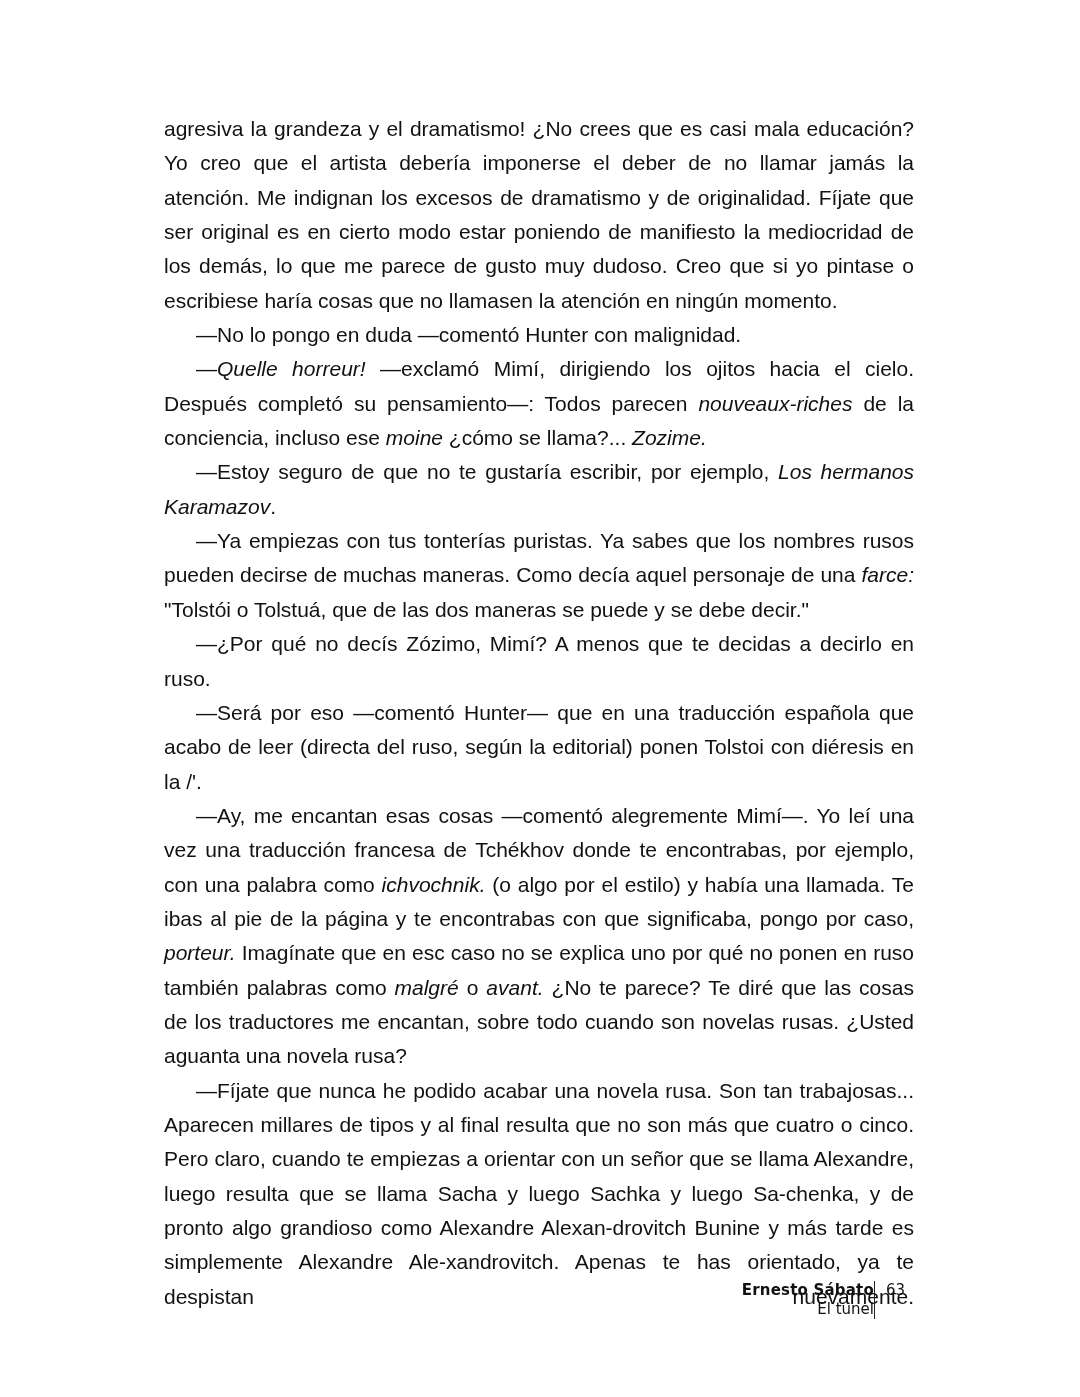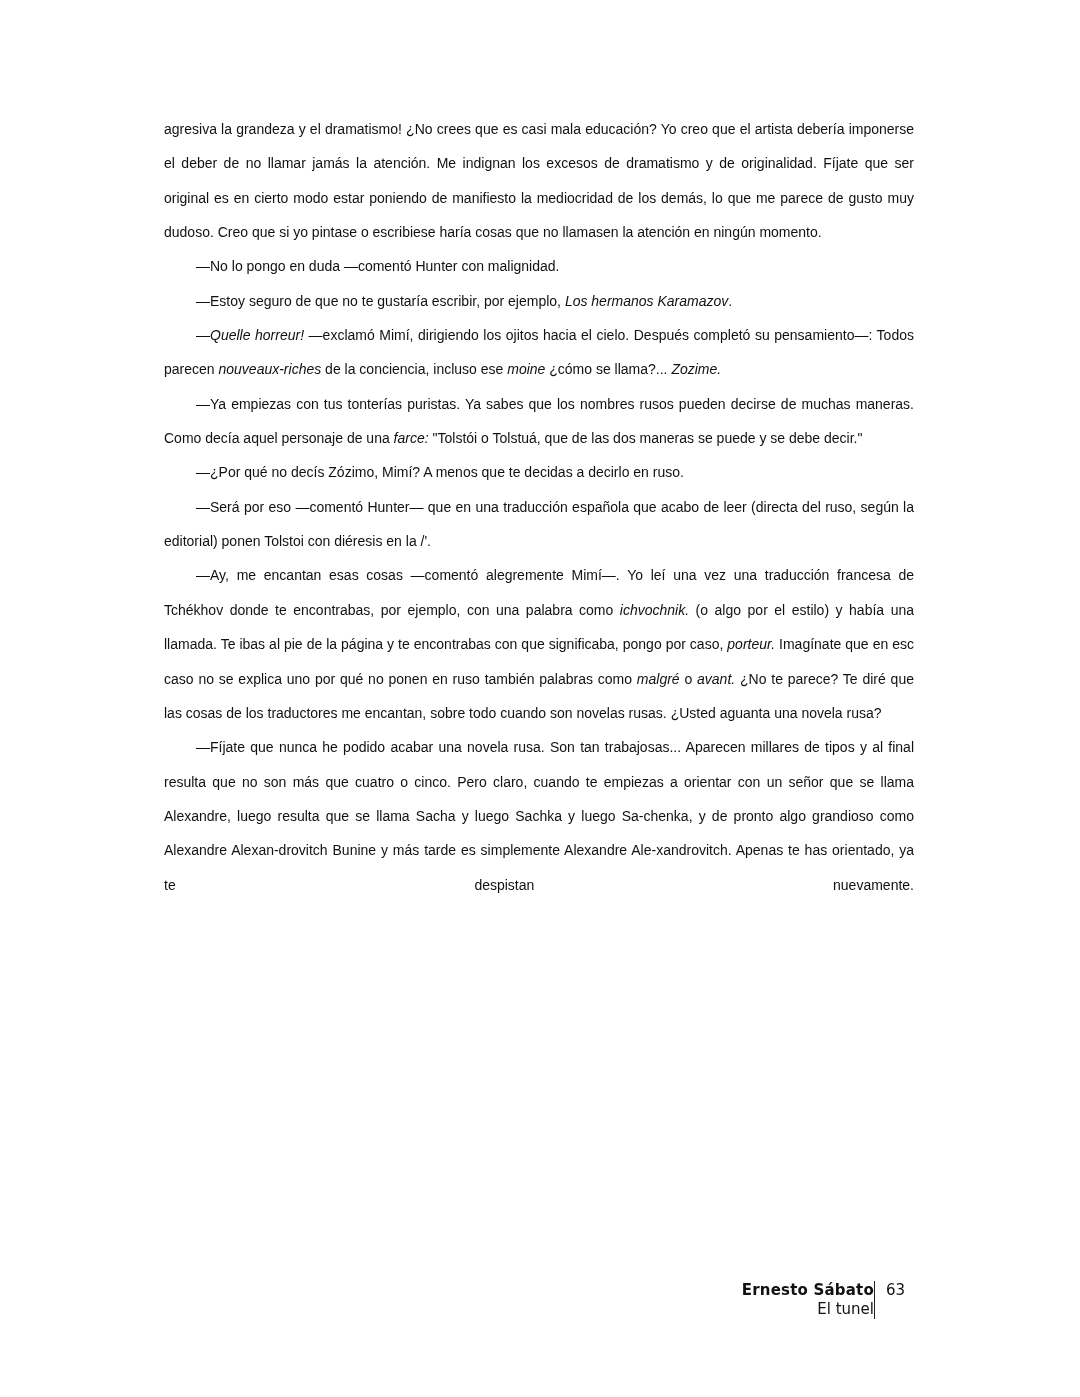--- a/index.html
+++ b/index.html
@@ -13,21 +13,21 @@
       position: relative;
       overflow: hidden;
       color: #111111;
     }
     .page {
       position: absolute;
       left: 164px;
       top: 112px;
       width: 750px;
       font-family: "Liberation Sans", sans-serif;
-      font-size: 14px;
+      font-size: 21px;
       line-height: 34.35px;
     }
     .para {
       margin: 0;
       text-align: justify;
       text-align-last: left;
       text-indent: 0;
     }
     .para.indent {
       text-indent: 32px;
@@ -70,22 +70,22 @@
       top: 0;
       font-weight: normal;
     }
   </style>
 </head>
 <body>
 
 <div class="page" id="page-body">
     <p class="para"><span>agresiva la grandeza y el dramatismo! ¿No crees que es casi mala educación? Yo creo que el artista debería imponerse el deber de no llamar jamás la atención. Me indignan los excesos de dramatismo y de originalidad. Fíjate que ser original es en cierto modo estar poniendo de manifiesto la mediocridad de los demás, lo que me parece de gusto muy dudoso. Creo que si yo pintase o escribiese haría cosas que no llamasen la atención en ningún momento.</span></p>
     <p class="para indent"><span>—No lo pongo en duda —comentó Hunter con malignidad.</span></p>
+    <p class="para indent"><span>—</span><em>Quelle horreur!</em><span> —exclamó Mimí, dirigiendo los ojitos hacia el cielo. Después completó su pensamiento—: Todos parecen </span><em>nouveaux-riches</em><span> de la conciencia, incluso ese </span><em>moine</em><span> ¿cómo se llama?... </span><em>Zozime.</em></p>
     <p class="para indent"><span>—Estoy seguro de que no te gustaría escribir, por ejemplo, </span><em>Los hermanos Karamazov</em><span>.</span></p>
-    <p class="para indent"><span>—</span><em>Quelle horreur!</em><span> —exclamó Mimí, dirigiendo los ojitos hacia el cielo. Después completó su pensamiento—: Todos parecen </span><em>nouveaux-riches</em><span> de la conciencia, incluso ese </span><em>moine</em><span> ¿cómo se llama?... </span><em>Zozime.</em></p>
     <p class="para indent"><span>—Ya empiezas con tus tonterías puristas. Ya sabes que los nombres rusos pueden decirse de muchas maneras. Como decía aquel personaje de una </span><em>farce:</em><span> "Tolstói o Tolstuá, que de las dos maneras se puede y se debe decir."</span></p>
     <p class="para indent"><span>—¿Por qué no decís Zózimo, Mimí? A menos que te decidas a decirlo en ruso.</span></p>
     <p class="para indent"><span>—Será por eso —comentó Hunter— que en una traducción española que acabo de leer (directa del ruso, según la editorial) ponen Tolstoi con diéresis en la /'.</span></p>
     <p class="para indent"><span>—Ay, me encantan esas cosas —comentó alegremente Mimí—. Yo leí una vez una traducción francesa de Tchékhov donde te encontrabas, por ejemplo, con una palabra como </span><em>ichvochnik.</em><span> (o algo por el estilo) y había una llamada. Te ibas al pie de la página y te encontrabas con que significaba, pongo por caso, </span><em>porteur.</em><span> Imagínate que en esc caso no se explica uno por qué no ponen en ruso también palabras como </span><em>malgré</em><span> o </span><em>avant.</em><span> ¿No te parece? Te diré que las cosas de los traductores me encantan, sobre todo cuando son novelas rusas. ¿Usted aguanta una novela rusa?</span></p>
     <p class="para indent last-justify"><span>—Fíjate que nunca he podido acabar una novela rusa. Son tan trabajosas... Aparecen millares de tipos y al final resulta que no son más que cuatro o cinco. Pero claro, cuando te empiezas a orientar con un señor que se llama Alexandre, luego resulta que se llama Sacha y luego Sachka y luego Sa-chenka, y de pronto algo grandioso como Alexandre Alexan-drovitch Bunine y más tarde es simplemente Alexandre Ale-xandrovitch. Apenas te has orientado, ya te despistan nuevamente.</span></p>
   </div>
 
 <div class="footer">
   <div class="footer-left">
     <span class="footer-author">Ernesto Sábato</span>

